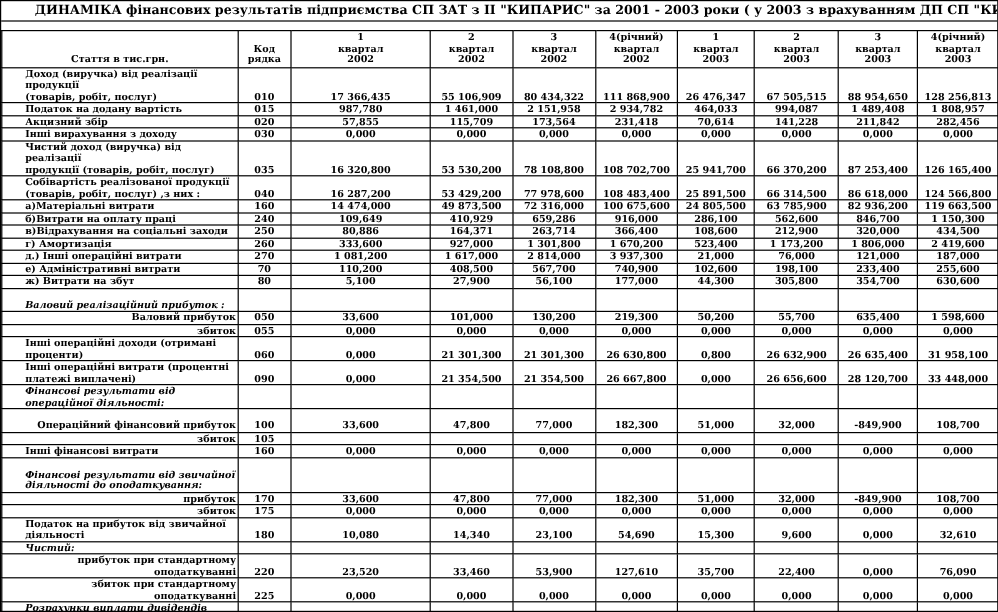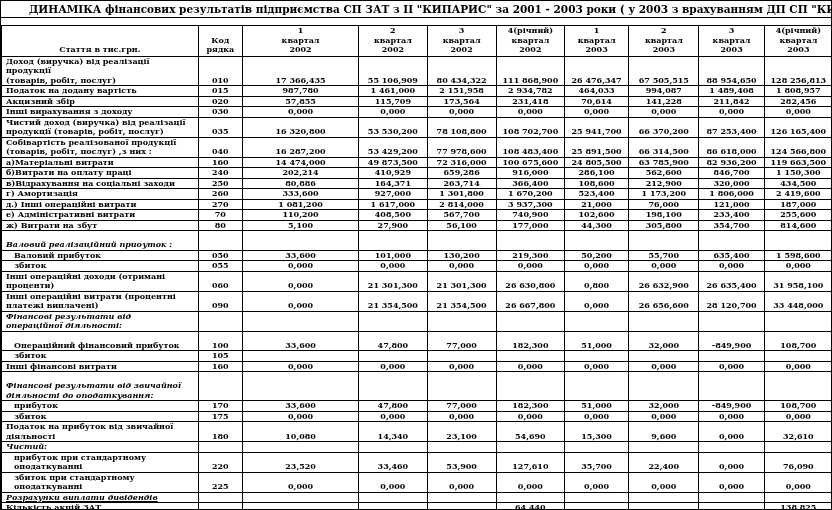--- a/index.html
+++ b/index.html
@@ -6,22 +6,22 @@
   body{width:832px;height:510px;overflow:hidden;color:#000;
        font-family:"DejaVu Serif",serif;font-weight:bold;}
   .sheet{width:832px;height:510px;box-sizing:border-box;border:1px solid #000;background:#fff;}
   .title{font-size:10.5px;line-height:16px;height:16px;border-bottom:1px solid #000;
          padding-left:28px;white-space:nowrap;overflow:hidden;}
   .gap{height:7px;border-bottom:0;}
   table{border-collapse:collapse;table-layout:fixed;width:832px;}
   th,td{border:1px solid #000;font-size:8px;line-height:9.5px;padding:0 1px;
         vertical-align:bottom;overflow:hidden;}
   thead th{font-weight:bold;text-align:center;white-space:pre-line;padding-bottom:1px;}
-  td.lbl{text-align:left;white-space:pre-line;padding-left:4px;}
-  td.lbl.ind{padding-left:12px;}
+  td.lbl{text-align:left;white-space:pre-line;padding-left:19px;}
+  td.lbl.ind{padding-left:12px;text-align:right;}
   td.code,td.val{text-align:center;white-space:nowrap;}
   tr.section td.lbl{font-style:italic;margin-left:16px;}
   tr.dividends td.lbl{font-style:italic;text-decoration:underline;}
 </style>
 </head>
 <body>
 
 <div class="sheet">
   <div class="title">ДИНАМІКА фінансових результатів підприємства СП ЗАТ з ІІ "КИПАРИС" за 2001 - 2003 роки ( у 2003 з врахуванням ДП СП "КИПАР</div>
   <div class="gap"></div>
@@ -153,21 +153,21 @@
           <td class="val">72 316,000</td>
           <td class="val">100 675,600</td>
           <td class="val">24 805,500</td>
           <td class="val">63 785,900</td>
           <td class="val">82 936,200</td>
           <td class="val">119 663,500</td>
         </tr>
         <tr class="data">
           <td class="lbl">б)Витрати на оплату праці</td>
           <td class="code">240</td>
-          <td class="val">202,214</td>
+          <td class="val">109,649</td>
           <td class="val">410,929</td>
           <td class="val">659,286</td>
           <td class="val">916,000</td>
           <td class="val">286,100</td>
           <td class="val">562,600</td>
           <td class="val">846,700</td>
           <td class="val">1 150,300</td>
         </tr>
         <tr class="data">
           <td class="lbl">в)Відрахування на соціальні заходи</td>
@@ -220,21 +220,21 @@
         <tr class="data">
           <td class="lbl">ж) Витрати на збут</td>
           <td class="code">80</td>
           <td class="val">5,100</td>
           <td class="val">27,900</td>
           <td class="val">56,100</td>
           <td class="val">177,000</td>
           <td class="val">44,300</td>
           <td class="val">305,800</td>
           <td class="val">354,700</td>
-          <td class="val">814,600</td>
+          <td class="val">630,600</td>
         </tr>
         <tr class="section">
           <td class="lbl" style="padding-top: 9px;">Валовий реалізаційний прибуток :</td>
           <td class="code" style="padding-top: 9px;"></td>
           <td class="val" style="padding-top: 9px;"></td>
           <td class="val" style="padding-top: 9px;"></td>
           <td class="val" style="padding-top: 9px;"></td>
           <td class="val" style="padding-top: 9px;"></td>
           <td class="val" style="padding-top: 9px;"></td>
           <td class="val" style="padding-top: 9px;"></td>

